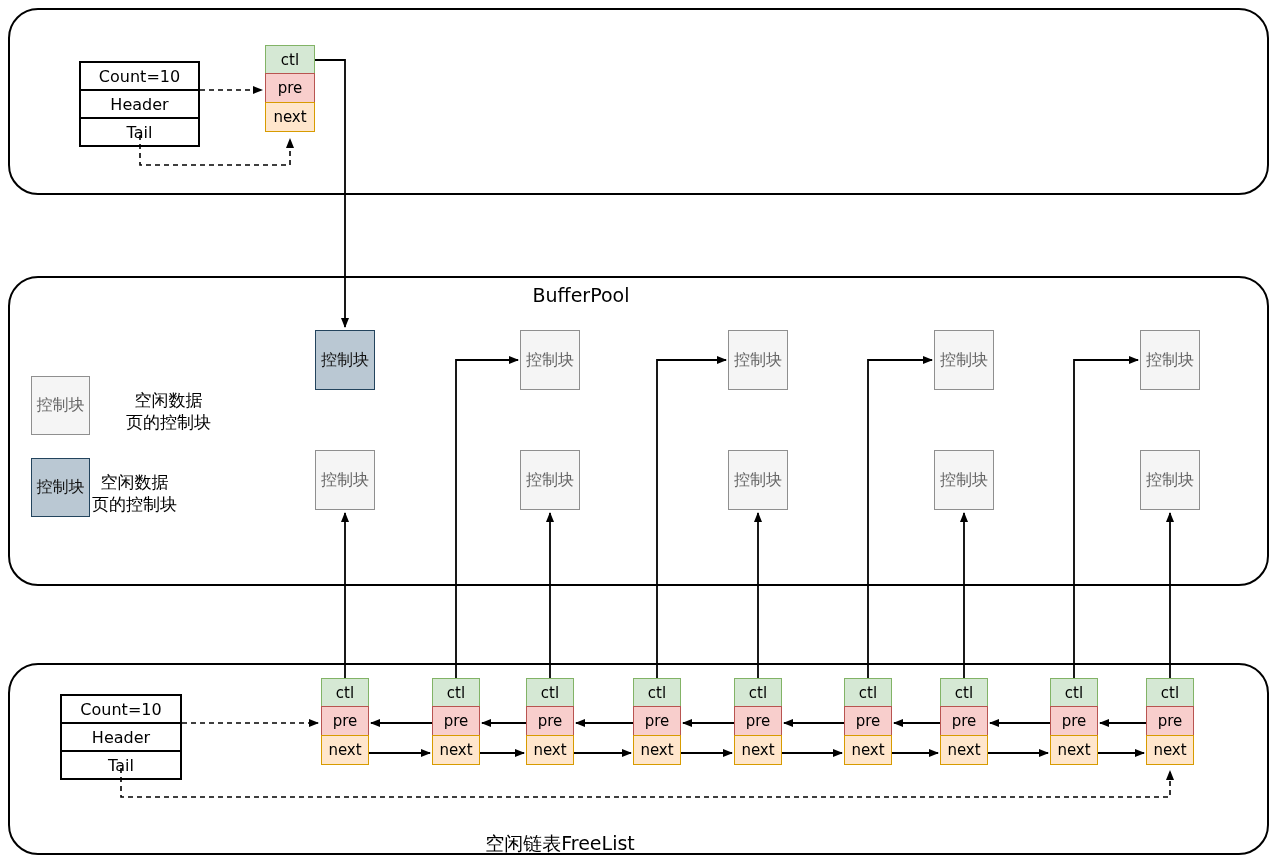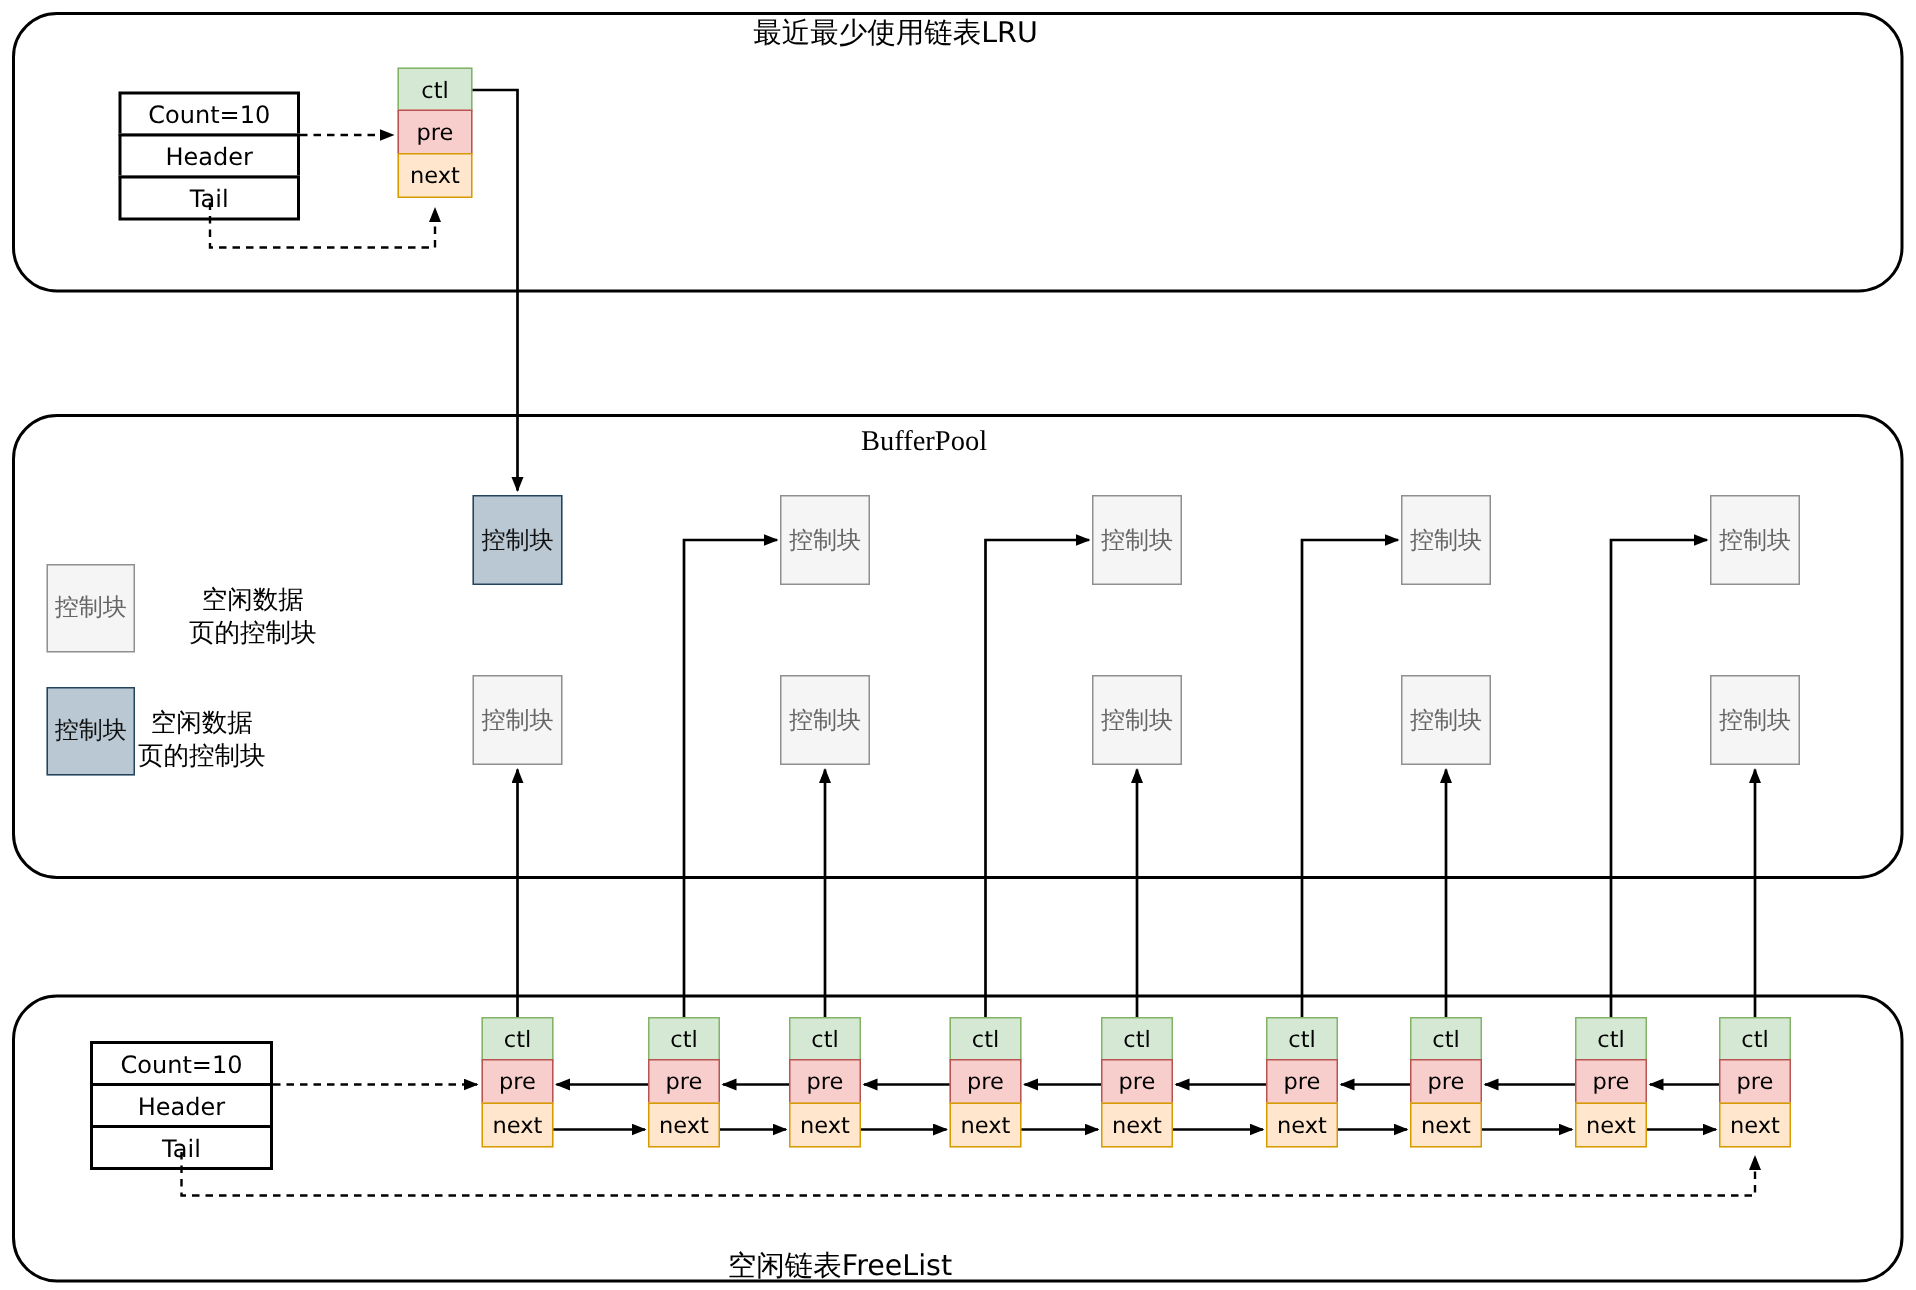--- a/index.html
+++ b/index.html
@@ -6,21 +6,21 @@
   #canvas{position:relative;width:1277px;height:860px;background:#fff;
           font-family:"DejaVu Sans","Liberation Sans",sans-serif;color:#000;}
 
   .container{position:absolute;border:2px solid #000;border-radius:30px;box-sizing:border-box;background:#fff;}
   #lru-container{left:8px;top:8px;width:1261px;height:187px;}
   #bufferpool-container{left:8px;top:276px;width:1261px;height:310px;}
   #freelist-container{left:8px;top:663px;width:1261px;height:192px;}
 
   .section-title{position:absolute;transform:translateX(-50%);font-size:19px;white-space:nowrap;}
   #lru-title{left:597px;top:9px;}
-  #bufferpool-title{left:616px;top:284px;font-family:Liberation Serif, serif;}
+  #bufferpool-title{left:581px;top:284px;}
   #freelist-title{left:560px;top:831px;}
 
   .ptr-table{position:absolute;}
   .ptr-row{height:30px;border:2px solid #000;margin-top:-2px;box-sizing:border-box;
            display:flex;align-items:center;justify-content:center;font-size:16px;background:#fff;}
   .ptr-row:first-child{margin-top:16px;}
   #lru-table{left:79px;top:45px;width:121px;}
   #freelist-table{left:60px;top:678px;width:122px;}
 
   .node{position:absolute;}
@@ -49,21 +49,20 @@
   #connector-layer{position:absolute;left:0;top:0;width:1277px;height:860px;pointer-events:none;}
   #connector-layer path{fill:none;stroke:var(--line);stroke-width:1.8px;}
   #connector-layer path.dashed{stroke-dasharray:5 4;stroke-width:1.6px;}
 </style>
 </head>
 <body>
 
 <div id="canvas" style="--ctl-fill: #d5e8d4; --ctl-border: #82b366; --pre-fill: #f8cecc; --pre-border: #b85450; --next-fill: #ffe6cc; --next-border: #d79b00; --free-fill: #f5f5f5; --free-border: #8f8f8f; --used-fill: #bac8d3; --used-border: #23445d; --line: #000000;">
 
   <div class="container" id="lru-container"></div>
-  <div class="section-title" id="lru-title">最近最少使用链表LRU</div>
 
   <div class="ptr-table" id="lru-table">
     <div class="ptr-row">Count=10</div>
     <div class="ptr-row">Header</div>
     <div class="ptr-row">Tail</div>
   </div>
 
   <div class="node" id="lru-node">
     <div class="node-cell cell-ctl">ctl</div>
     <div class="node-cell cell-pre">pre</div>

